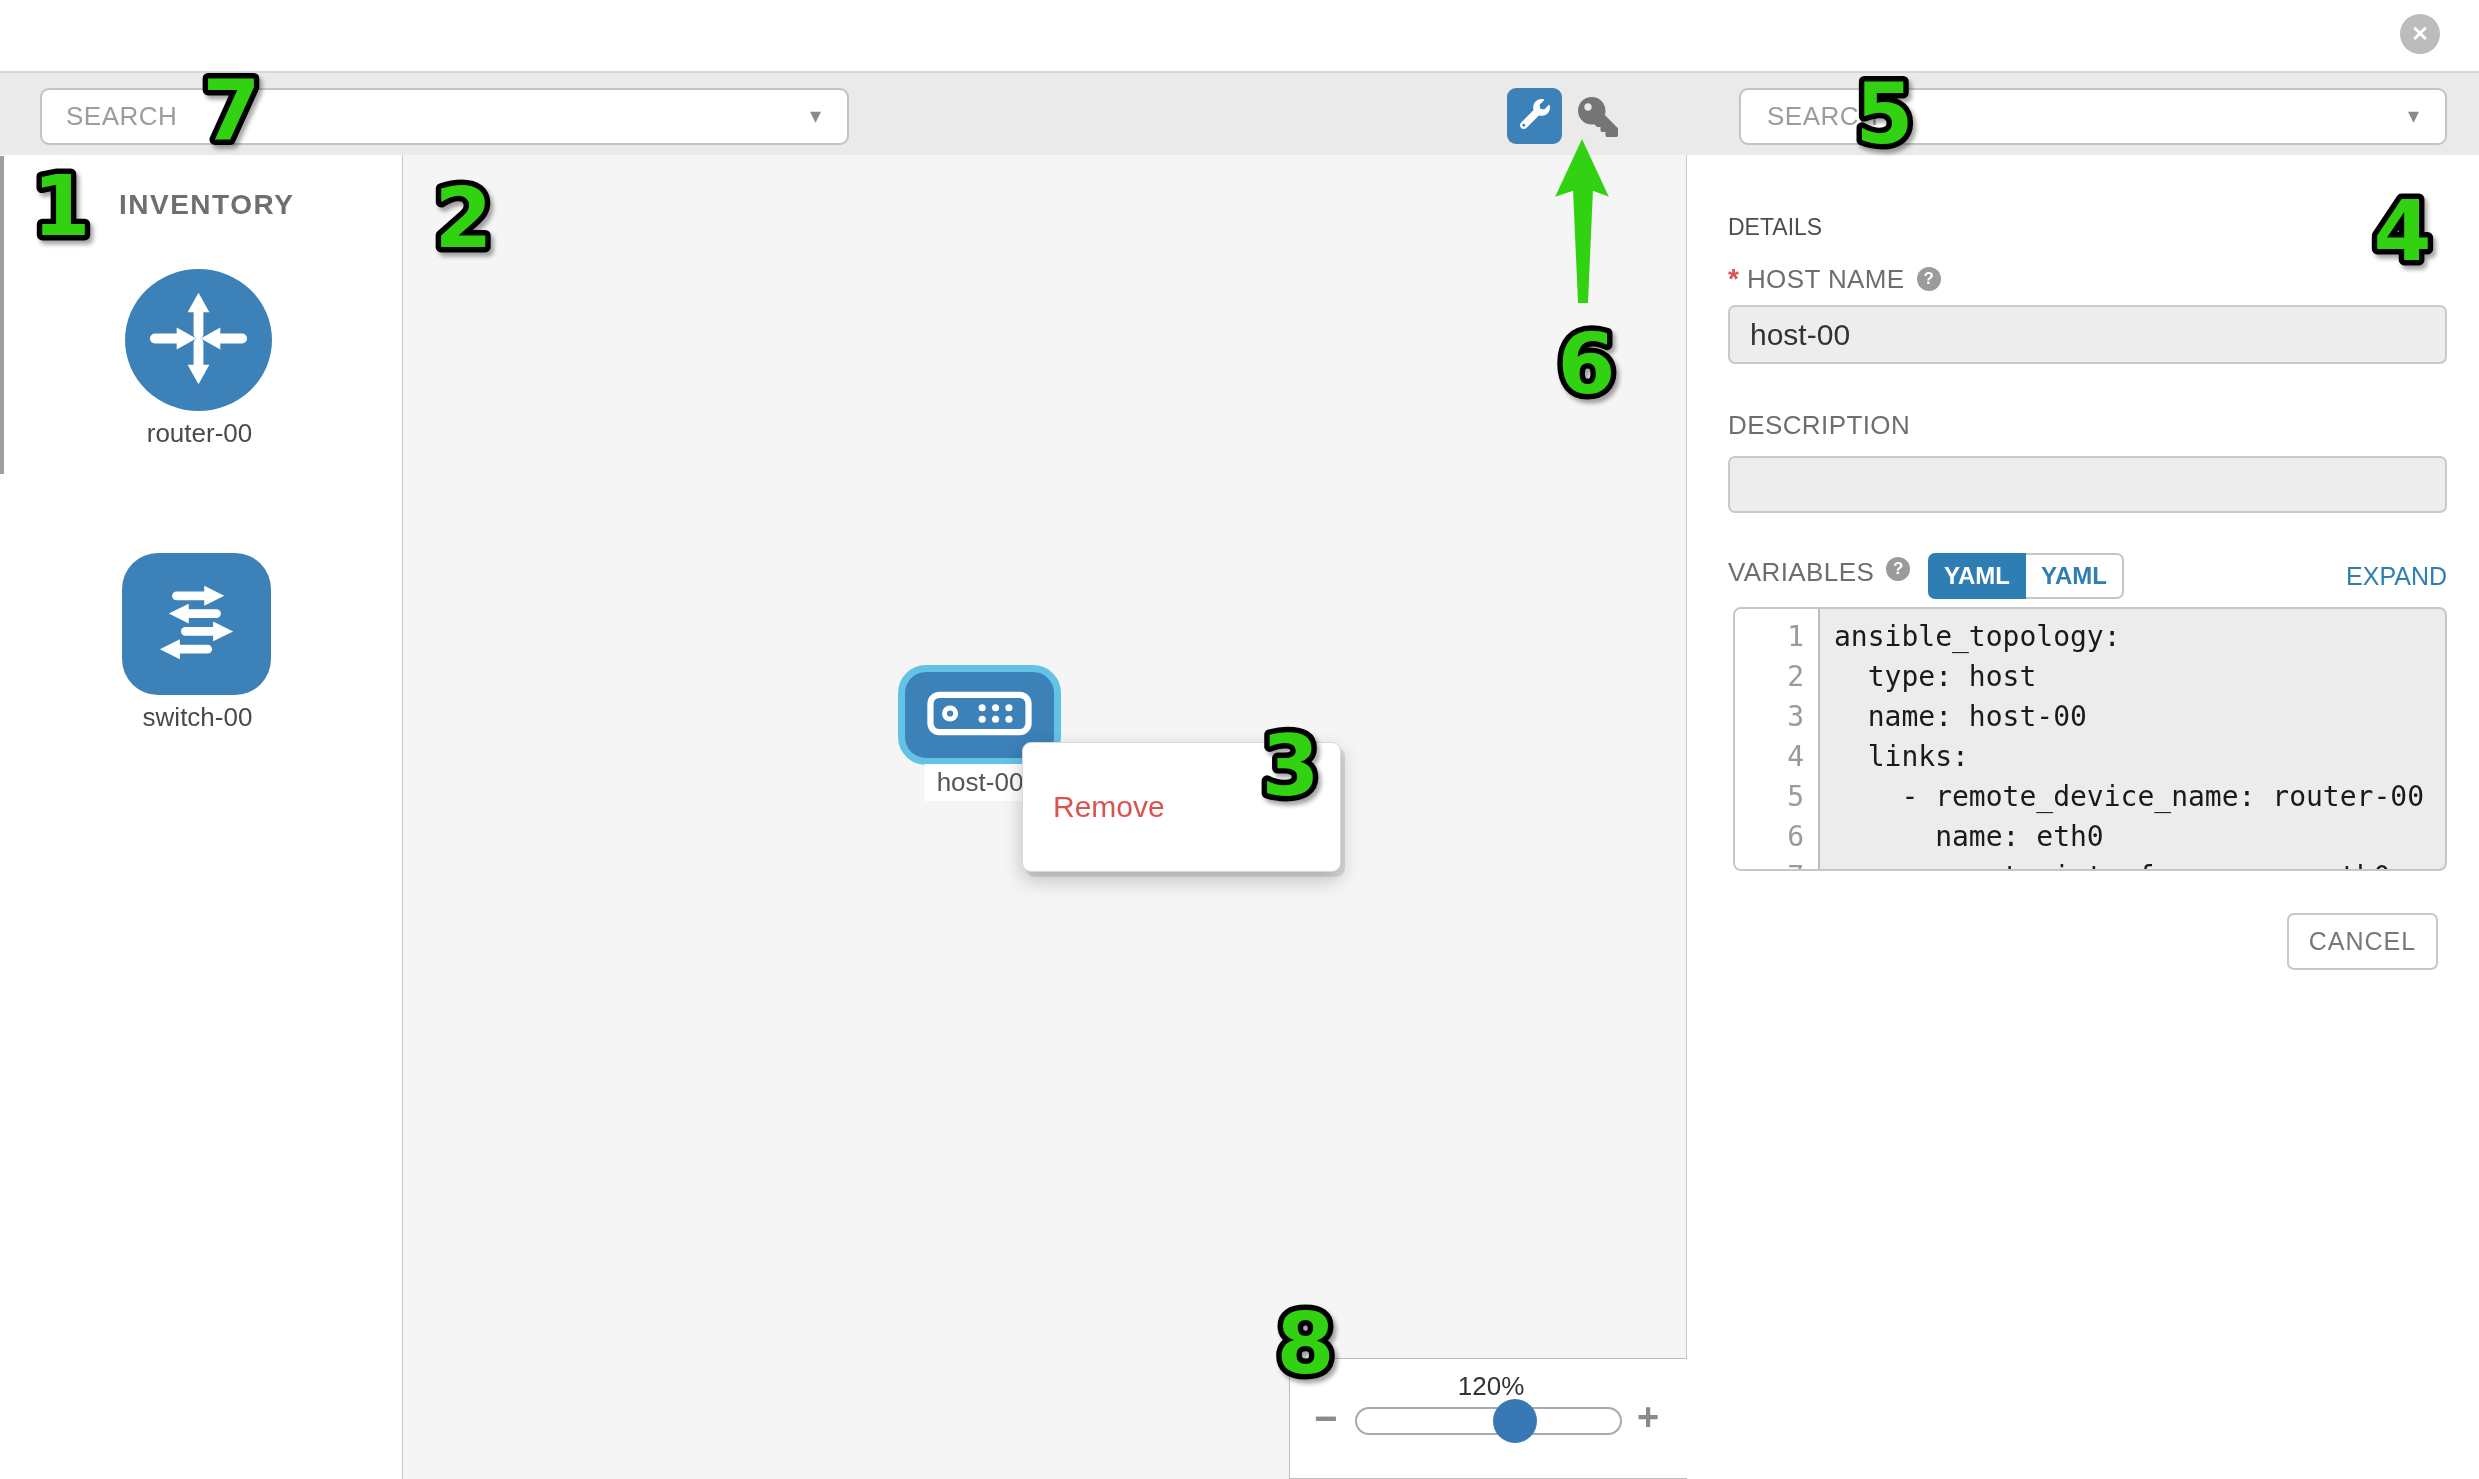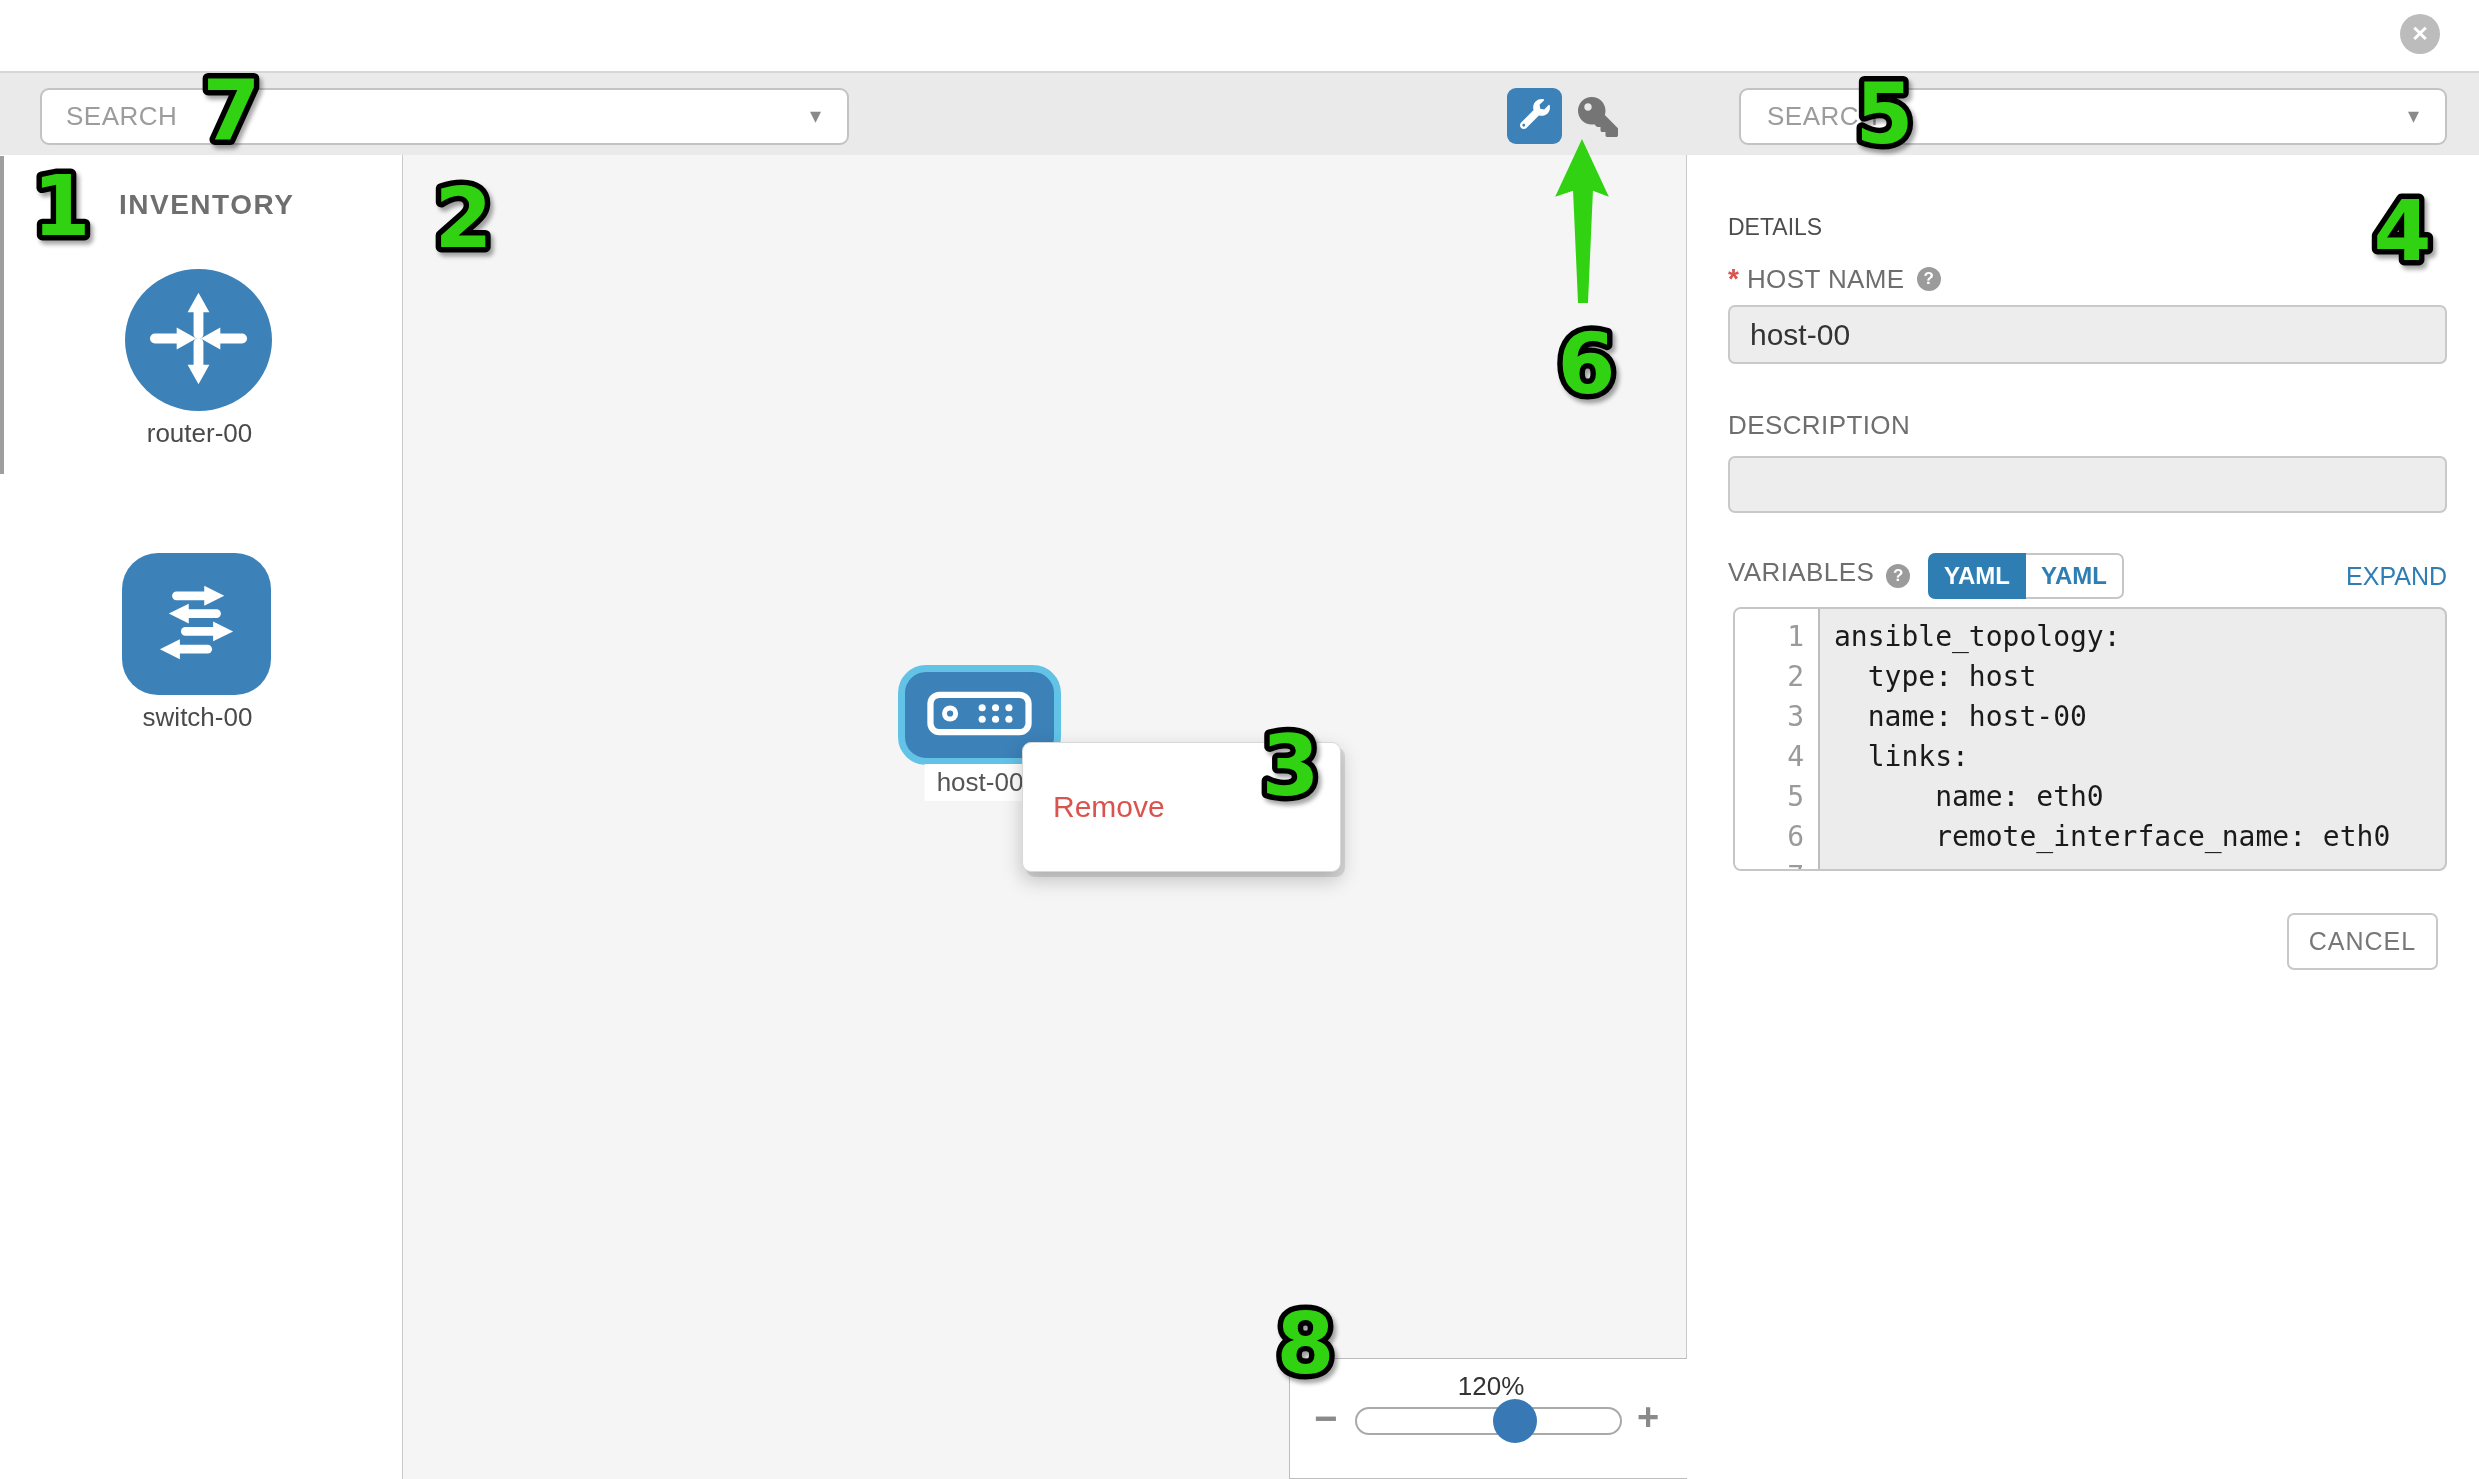--- a/index.html
+++ b/index.html
@@ -72,21 +72,21 @@
               background:#3778b5;cursor:grab;}
   .zoom-plus{position:absolute;left:1637px;top:1401px;width:30px;height:32px;font-size:38px;
              font-weight:bold;color:#8a8a8a;line-height:32px;cursor:pointer;}
 
   
   .dt-title{position:absolute;left:1728px;top:214px;font-size:23px;font-weight:normal;color:#4d4d4d;}
   .field-label{font-size:26px;color:#6e6e6e;letter-spacing:0.4px;}
   .req{color:#d9534f;font-weight:bold;font-size:28px;margin-right:8px;}
   #hostname-row{position:absolute;left:1728px;top:263px;display:flex;align-items:center;}
   #description-row{position:absolute;left:1728px;top:410px;}
-  #variables-row{position:absolute;left:1728px;top:557px;display:flex;align-items:flex-end;}
+  #variables-row{position:absolute;left:1728px;top:557px;display:flex;align-items:flex-start;}
   .q-icon{width:24px;height:24px;border-radius:50%;background:#9b9b9b;color:#fff;font-size:17px;
           font-weight:bold;display:inline-flex;align-items:center;justify-content:center;
           margin-left:12px;cursor:pointer;}
   .text-input{position:absolute;left:1728px;width:719px;height:59px;background:#ededed;
               border:2px solid #c9c9c9;border-radius:7px;box-sizing:border-box;
               font-family:"Liberation Sans",sans-serif;font-size:30px;color:#333;
               padding:0 0 0 20px;outline:none;}
   #hostname-input{top:305px;}
   #description-input{top:456px;height:57px;}
 
@@ -256,20 +256,21 @@
       <div>4</div>
       <div>5</div>
       <div>6</div>
       <div>7</div>
     </div>
     <div class="code">
       <div>ansible_topology:</div>
       <div>  type: host</div>
       <div>  name: host-00</div>
       <div>  links:</div>
+      <div>    - remote_device_name: router-00</div>
       <div>      name: eth0</div>
       <div>      remote_interface_name: eth0</div>
     </div>
   </div>
 
   <div class="cancel-btn">CANCEL</div>
 
   <svg class="ann" style="left:-8px;top:141px;" viewBox="0 0 140 130" width="139" height="129">
     <text x="70" y="95">1</text>
     </svg>

